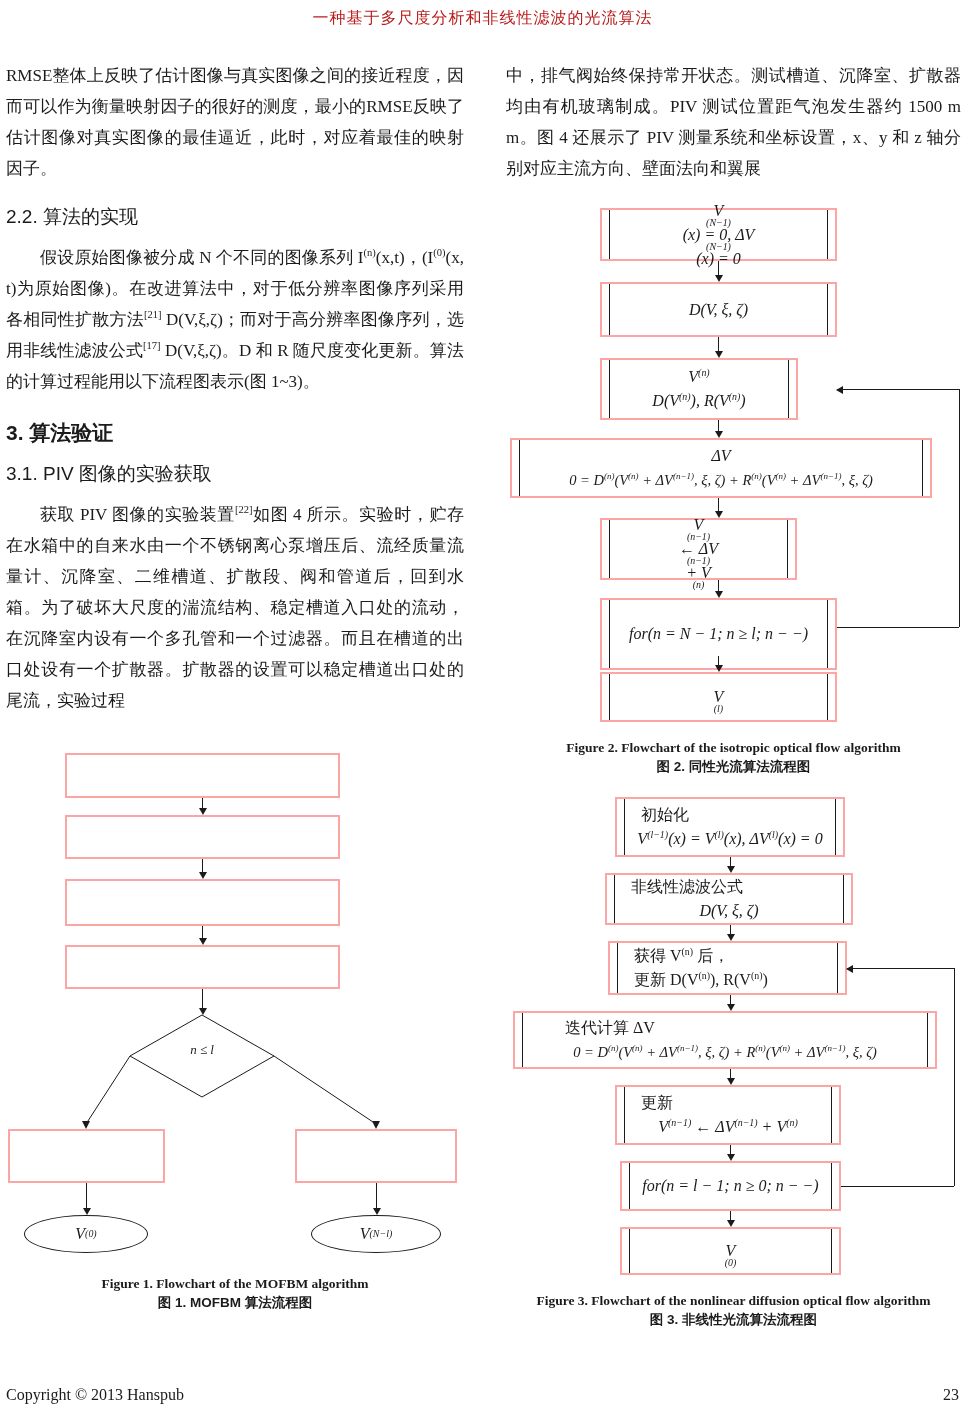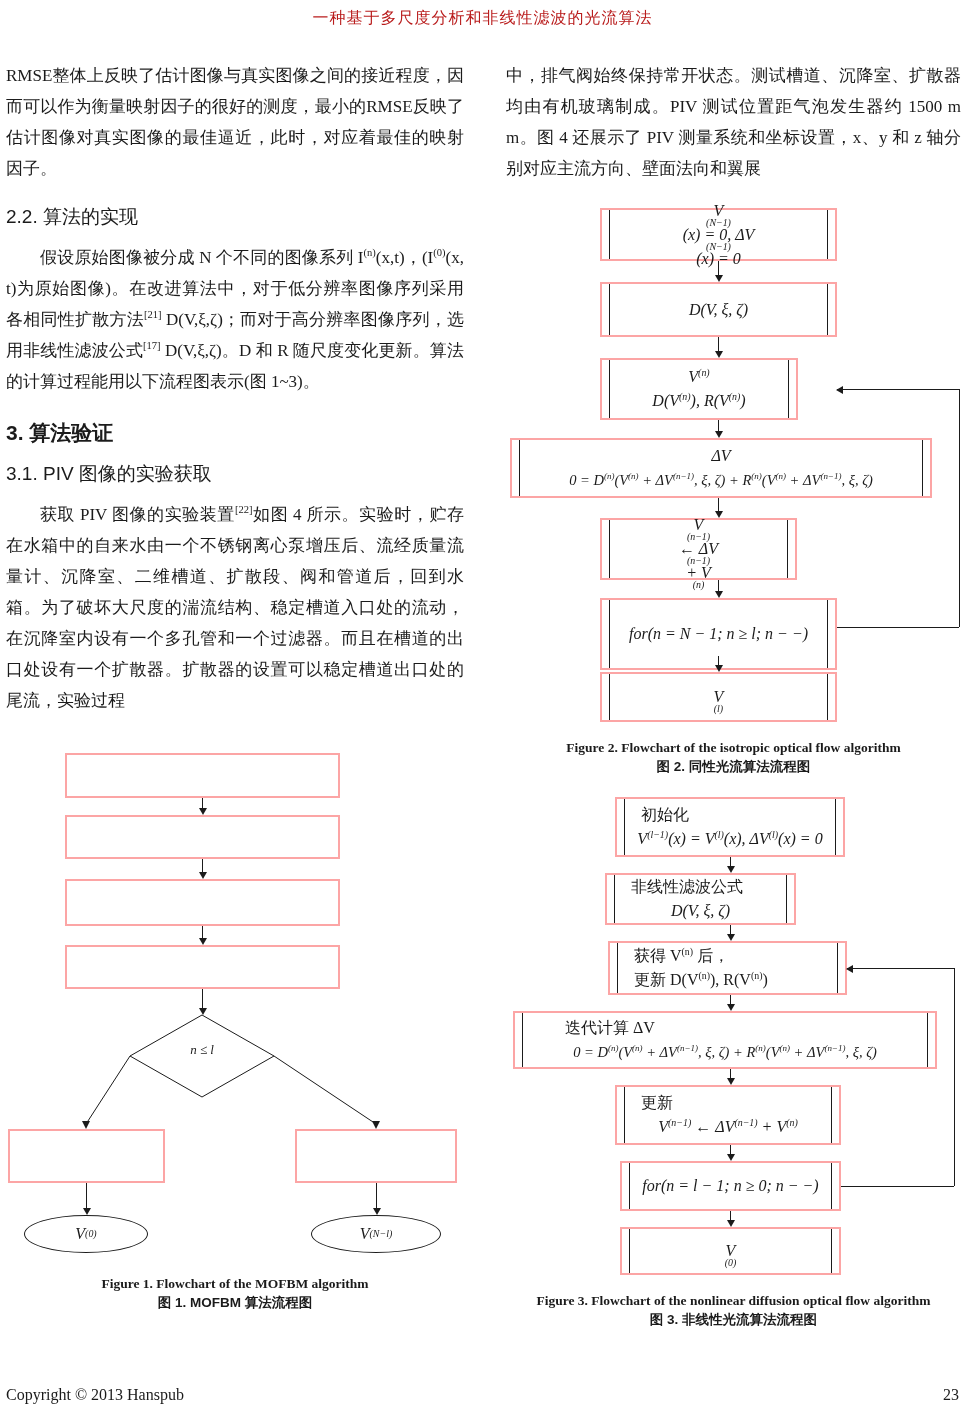--- a/index.html
+++ b/index.html
@@ -163,21 +163,21 @@
     </div>
 
     <div class="figure" style="height:485px; margin-top:16px;">
 
       <div class="fbox pp" style="left:109px; top:5px; width:230px; height:60px;">
         <div class="lab">初始化</div>
         <div class="formula">V<sup>(l−1)</sup>(x) = V<sup>(l)</sup>(x), ΔV<sup>(l)</sup>(x) = 0</div>
       </div>
       <div class="varrow" style="left:224px; top:65px; height:9px;"></div>
 
-      <div class="fbox pp" style="left:99px; top:81px; width:191px; height:52px;">
+      <div class="fbox pp" style="left:99px; top:81px; width:248px; height:52px;">
         <div class="lab">非线性滤波公式</div>
         <div class="formula">D(V, ξ, ζ)</div>
       </div>
       <div class="varrow" style="left:224px; top:133px; height:9px;"></div>
 
       <div class="fbox pp" style="left:102px; top:149px; width:239px; height:54px;">
         <div class="lab">获得 V<sup>(n)</sup> 后，</div>
         <div class="lab">更新 D(V<sup>(n)</sup>), R(V<sup>(n)</sup>)</div>
       </div>
       <div class="varrow" style="left:224px; top:203px; height:9px;"></div>

